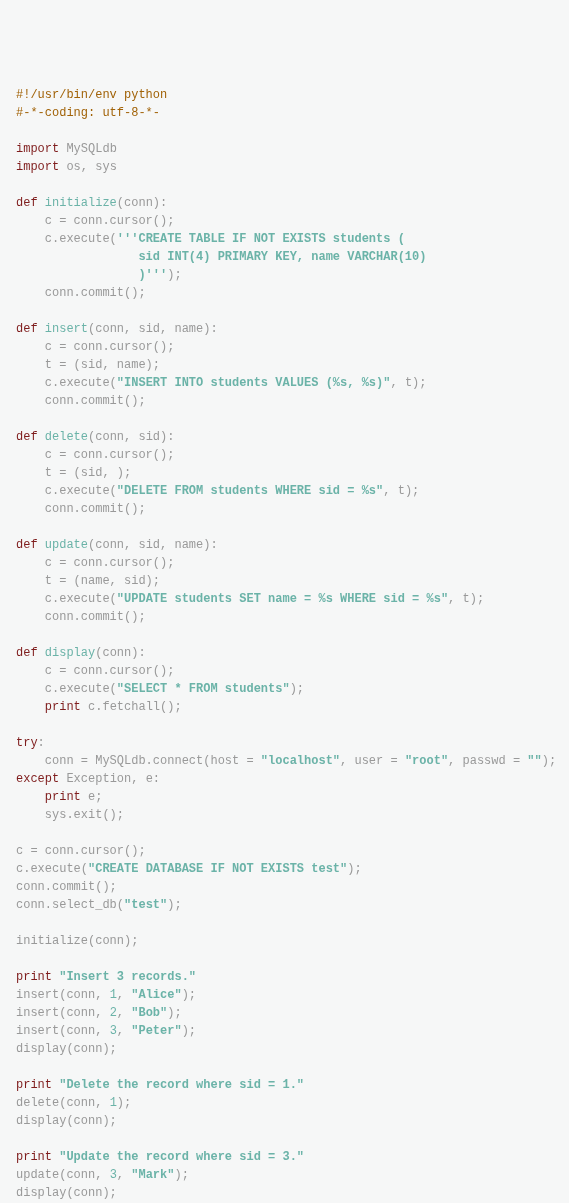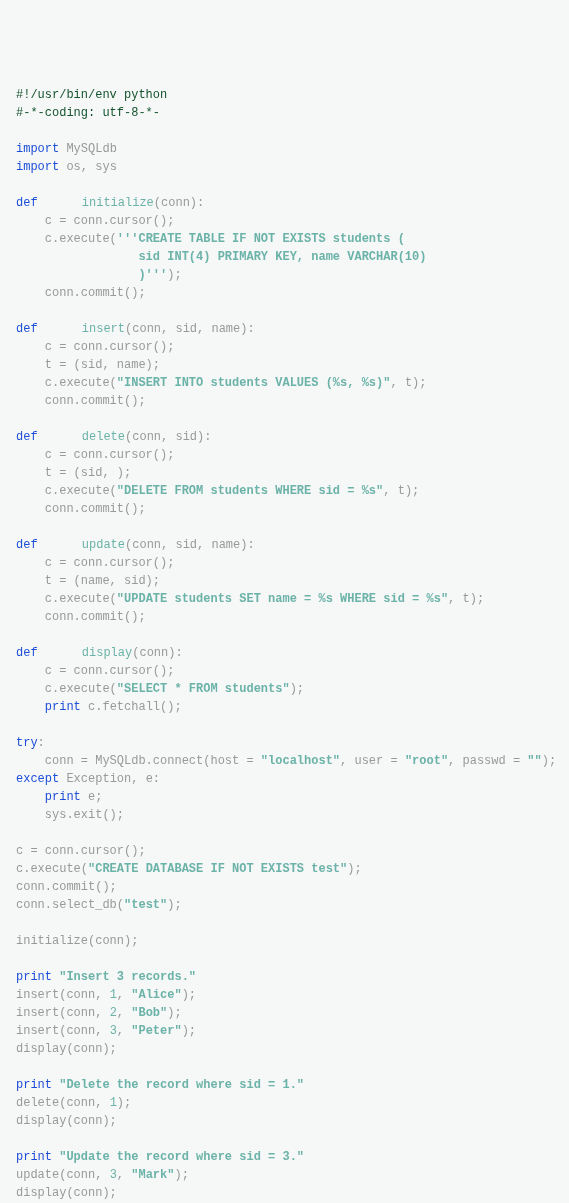--- a/index.html
+++ b/index.html
@@ -7,25 +7,25 @@
     padding: 14px 16px;
     background: #f6f7f7;
     font-family: Consolas, "Courier New", monospace;
     font-size: 12px;
     line-height: 18px;
     color: #999;
     white-space: pre;
     width: 569px;
     box-sizing: border-box;
   }
-  .kw { color: #1d4ed8; }      
-  .fn { color: #6bb3a8; margin-left: 37px; }      
+  .kw { color: #7f1d1d; }      
+  .fn { color: #6bb3a8; }      
   .str{ color: #6bb3a8; font-weight: bold; }      
   .num{ color: #6bb3a8; }      
-  .com{ color: #14532d; margin-top: 32px; }      
+  .com{ color: #a16207; margin-top: 32px; }      
   .id { color: #999; }         
 </style>
 </head>
 <body>
 
 
 
 <div id="code-container"><div><span class="com">#!/usr/bin/env python</span></div><div><span class="com">#-*-coding: utf-8-*-</span></div><div>&nbsp;</div><div><span class="kw">import</span><span class="id"> MySQLdb</span></div><div><span class="kw">import</span><span class="id"> os, sys</span></div><div>&nbsp;</div><div><span class="kw">def</span><span class="id"> </span><span class="fn">initialize</span><span class="id">(conn):</span></div><div><span class="id">    c = conn.cursor();</span></div><div><span class="id">    c.execute(</span><span class="str">'''CREATE TABLE IF NOT EXISTS students (</span></div><div><span class="str">                 sid INT(4) PRIMARY KEY, name VARCHAR(10)</span></div><div><span class="str">                 )'''</span><span class="id">);</span></div><div><span class="id">    conn.commit();</span></div><div>&nbsp;</div><div><span class="kw">def</span><span class="id"> </span><span class="fn">insert</span><span class="id">(conn, sid, name):</span></div><div><span class="id">    c = conn.cursor();</span></div><div><span class="id">    t = (sid, name);</span></div><div><span class="id">    c.execute(</span><span class="str">"INSERT INTO students VALUES (%s, %s)"</span><span class="id">, t);</span></div><div><span class="id">    conn.commit();</span></div><div>&nbsp;</div><div><span class="kw">def</span><span class="id"> </span><span class="fn">delete</span><span class="id">(conn, sid):</span></div><div><span class="id">    c = conn.cursor();</span></div><div><span class="id">    t = (sid, );</span></div><div><span class="id">    c.execute(</span><span class="str">"DELETE FROM students WHERE sid = %s"</span><span class="id">, t);</span></div><div><span class="id">    conn.commit();</span></div><div>&nbsp;</div><div><span class="kw">def</span><span class="id"> </span><span class="fn">update</span><span class="id">(conn, sid, name):</span></div><div><span class="id">    c = conn.cursor();</span></div><div><span class="id">    t = (name, sid);</span></div><div><span class="id">    c.execute(</span><span class="str">"UPDATE students SET name = %s WHERE sid = %s"</span><span class="id">, t);</span></div><div><span class="id">    conn.commit();</span></div><div>&nbsp;</div><div><span class="kw">def</span><span class="id"> </span><span class="fn">display</span><span class="id">(conn):</span></div><div><span class="id">    c = conn.cursor();</span></div><div><span class="id">    c.execute(</span><span class="str">"SELECT * FROM students"</span><span class="id">);</span></div><div><span class="id">    </span><span class="kw">print</span><span class="id"> c.fetchall();</span></div><div>&nbsp;</div><div><span class="kw">try</span><span class="id">:</span></div><div><span class="id">    conn = MySQLdb.connect(host = </span><span class="str">"localhost"</span><span class="id">, user = </span><span class="str">"root"</span><span class="id">, passwd = </span><span class="str">""</span><span class="id">);</span></div><div><span class="kw">except</span><span class="id"> Exception, e:</span></div><div><span class="id">    </span><span class="kw">print</span><span class="id"> e;</span></div><div><span class="id">    sys.exit();</span></div><div>&nbsp;</div><div><span class="id">c = conn.cursor();</span></div><div><span class="id">c.execute(</span><span class="str">"CREATE DATABASE IF NOT EXISTS test"</span><span class="id">);</span></div><div><span class="id">conn.commit();</span></div><div><span class="id">conn.select_db(</span><span class="str">"test"</span><span class="id">);</span></div><div>&nbsp;</div><div><span class="id">initialize(conn);</span></div><div>&nbsp;</div><div><span class="kw">print</span><span class="id"> </span><span class="str">"Insert 3 records."</span></div><div><span class="id">insert(conn, </span><span class="num">1</span><span class="id">, </span><span class="str">"Alice"</span><span class="id">);</span></div><div><span class="id">insert(conn, </span><span class="num">2</span><span class="id">, </span><span class="str">"Bob"</span><span class="id">);</span></div><div><span class="id">insert(conn, </span><span class="num">3</span><span class="id">, </span><span class="str">"Peter"</span><span class="id">);</span></div><div><span class="id">display(conn);</span></div><div>&nbsp;</div><div><span class="kw">print</span><span class="id"> </span><span class="str">"Delete the record where sid = 1."</span></div><div><span class="id">delete(conn, </span><span class="num">1</span><span class="id">);</span></div><div><span class="id">display(conn);</span></div><div>&nbsp;</div><div><span class="kw">print</span><span class="id"> </span><span class="str">"Update the record where sid = 3."</span></div><div><span class="id">update(conn, </span><span class="num">3</span><span class="id">, </span><span class="str">"Mark"</span><span class="id">);</span></div><div><span class="id">display(conn);</span></div><div>&nbsp;</div></div>
 
 

